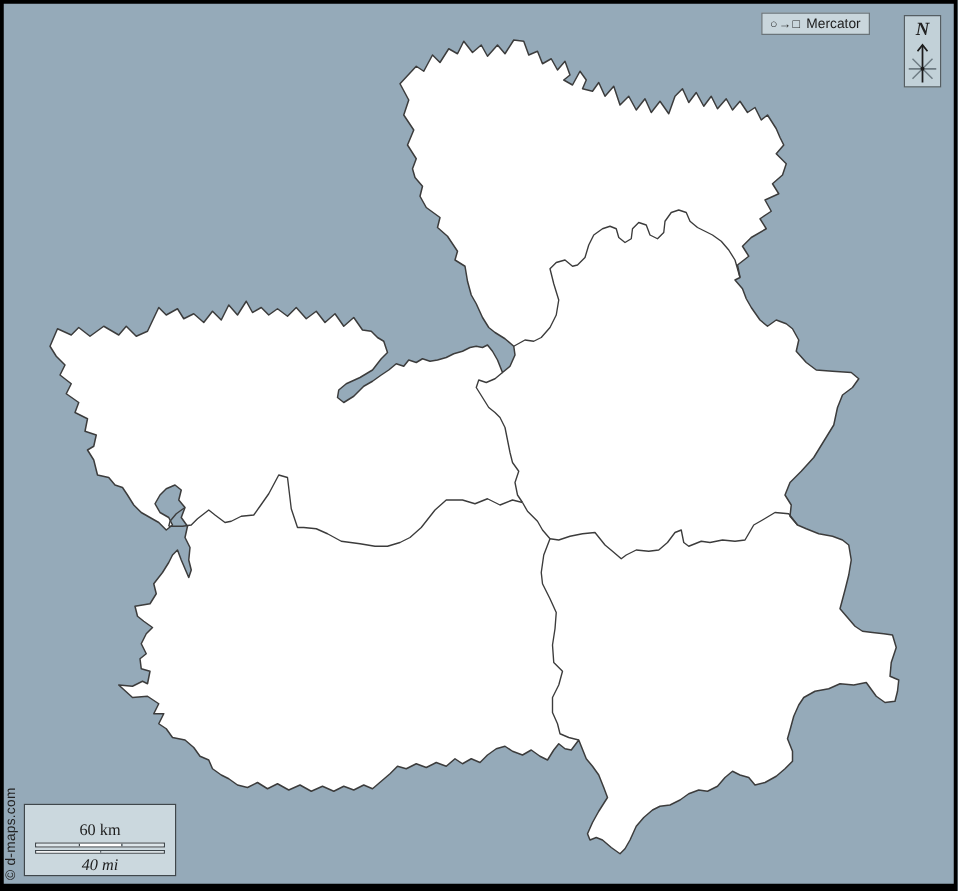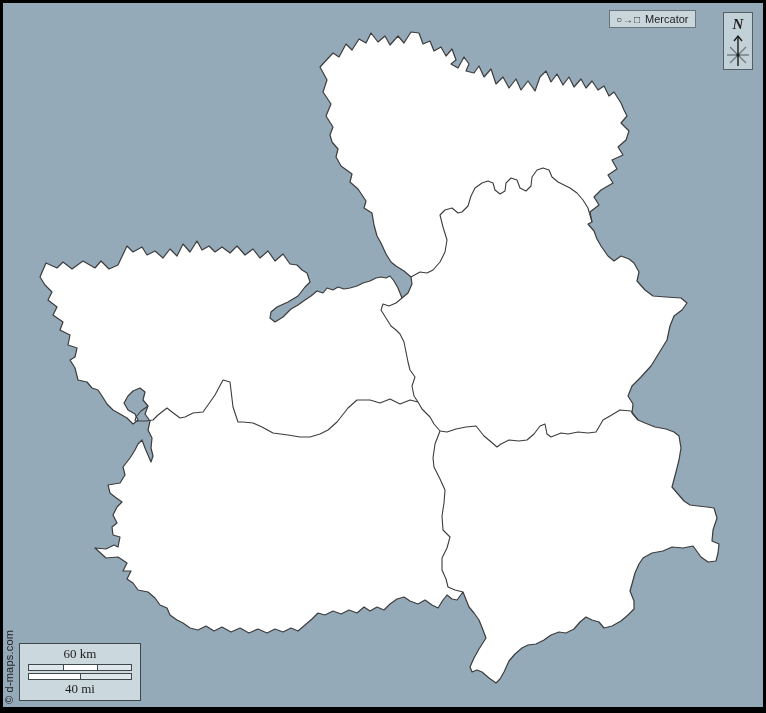--- a/index.html
+++ b/index.html
@@ -41,30 +41,30 @@
   .scale-box{
     position:absolute;left:19px;top:643px;z-index:20;
     width:122px;height:58px;box-sizing:border-box;
     background:#cbd8de;border:1px solid #3f474c;
     display:flex;flex-direction:column;align-items:center;
   }
   .scale-label{
     font-family:"Liberation Serif","DejaVu Serif",serif;
     font-size:13px;color:#1d1d1d;line-height:16px;
   }
-  .scale-label.km{margin-top:2px;}
+  .scale-label.km{margin-top:12px;}
   .scale-bar{
     width:104px;height:7px;box-sizing:border-box;border:1px solid #3f474c;
     display:flex;margin-top:2px;background:#fff;
   }
   .scale-bar .seg{height:100%;box-sizing:border-box;}
   .scale-bar .seg + .seg{border-left:1px solid #3f474c;}
   .seg.tint{background:#dde6ea;}
   .seg.white{background:#ffffff;}
-  .scale-label.mi{margin-top:1px;}
+  .scale-label.mi{margin-top:1px;font-style:italic;}
 
   .copyright{
     position:absolute;left:3px;top:704px;z-index:20;
     transform:rotate(-90deg);transform-origin:0 0;
     font-size:11px;color:#222;white-space:nowrap;letter-spacing:0.2px;
   }
 </style>
 </head>
 <body>
 

